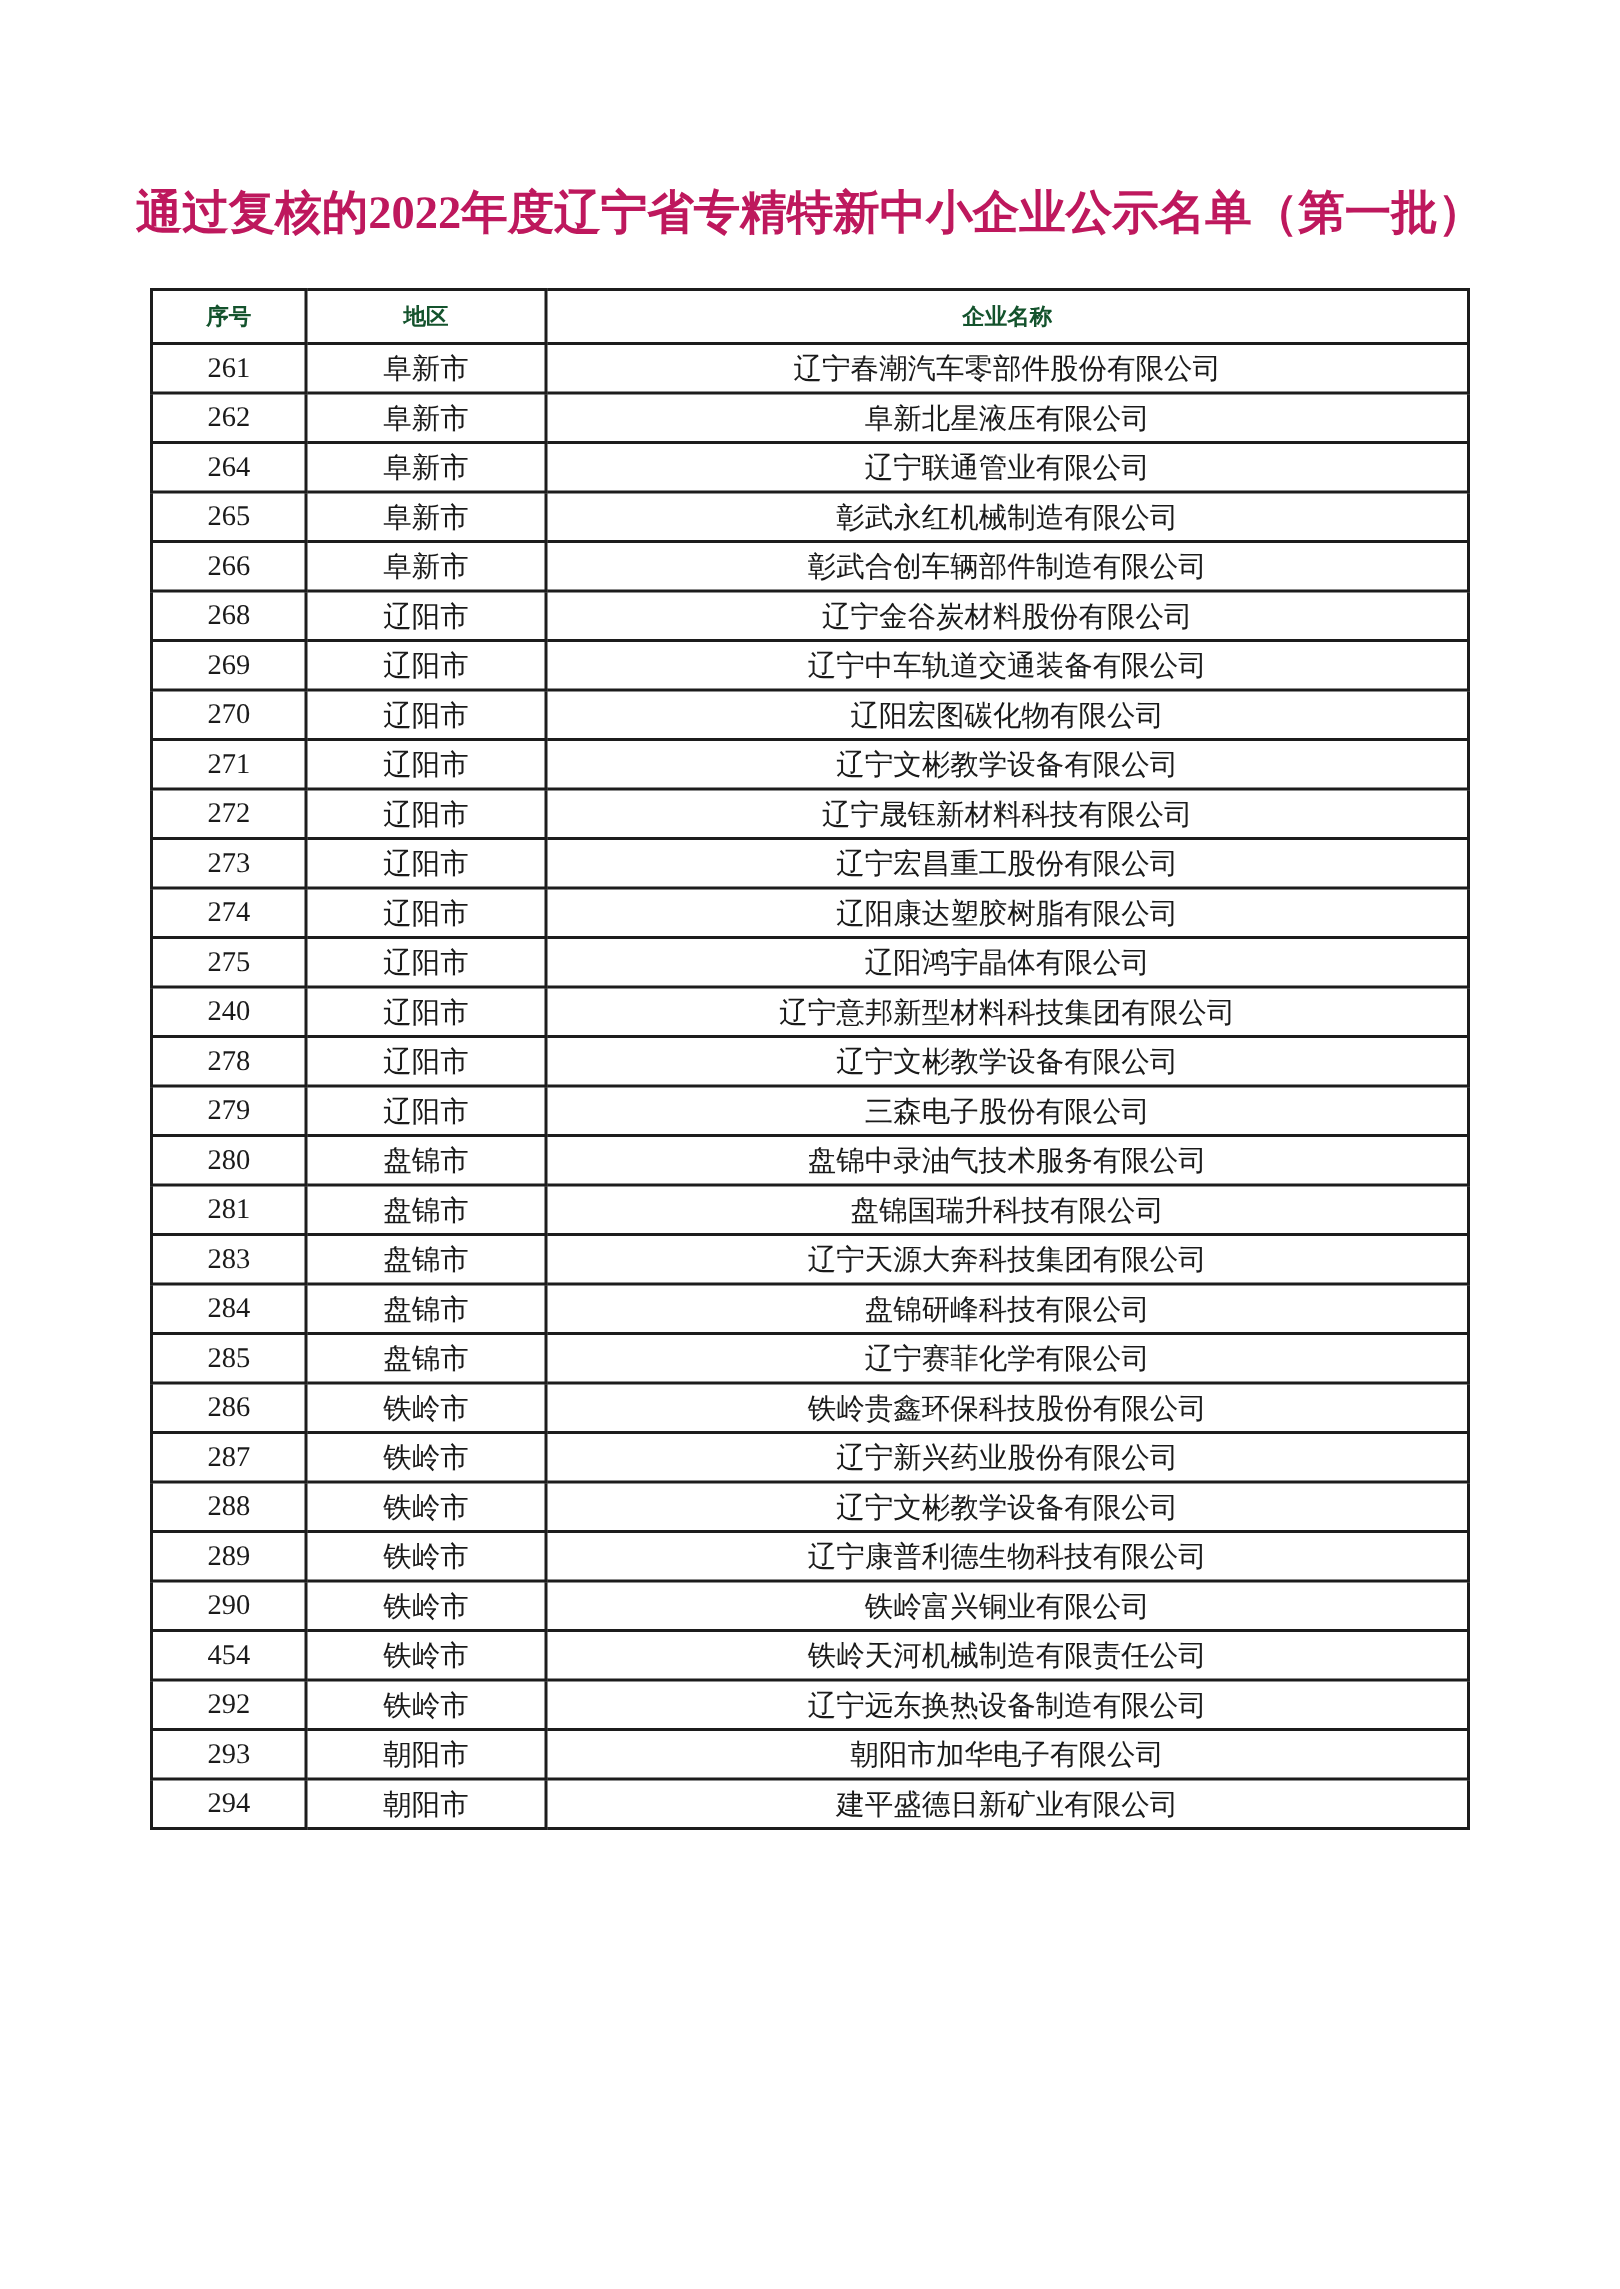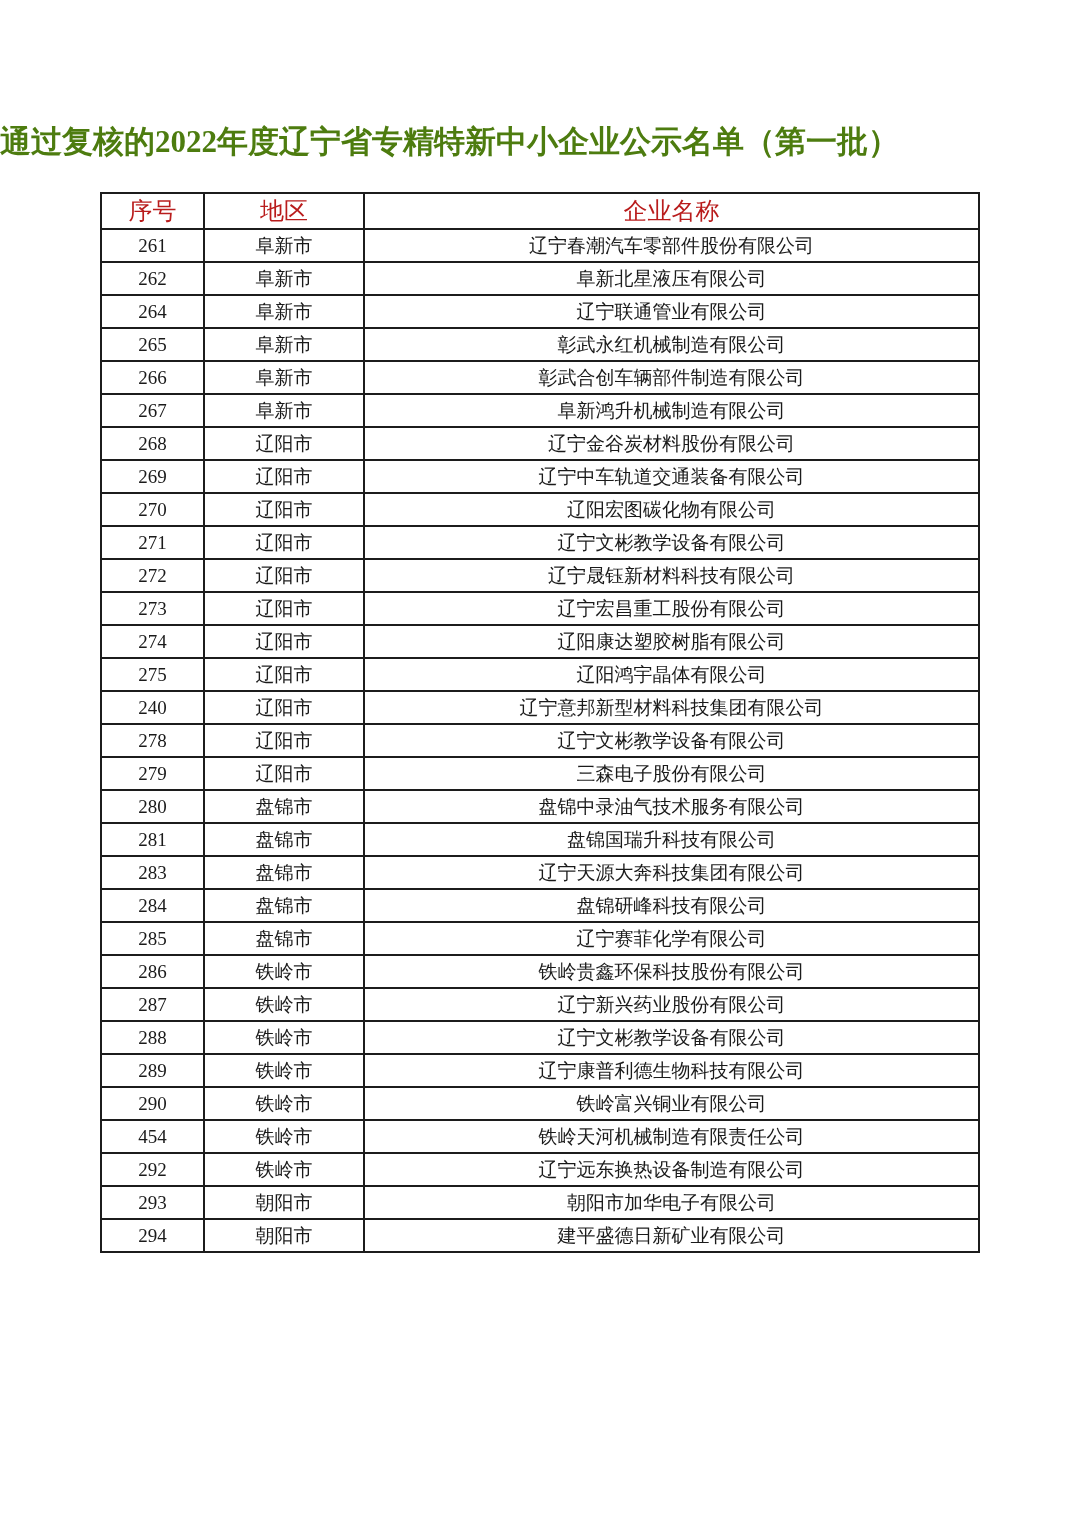--- a/index.html
+++ b/index.html
@@ -14,25 +14,25 @@
     background: #ffffff;
     font-family: "Liberation Serif", "DejaVu Serif", serif;
     color: #161616;
     overflow: hidden;
   }
   .doc-title {
     position: absolute;
     top: 121px;
     left: 0;
     width: 100%;
-    text-align: left;
+    text-align: center;
     font-size: 31px;
     font-weight: bold;
     letter-spacing: 0px;
-    color: #4d7c0f;
+    color: #be185d;
     white-space: nowrap;
   }
   table.list-table {
     position: absolute;
     left: 100px;
     top: 192px;
     width: 878px;
     border-collapse: collapse;
     table-layout: fixed;
   }
@@ -40,23 +40,23 @@
   table.list-table td {
     border: 2px solid #1c1c1c;
     text-align: center;
     vertical-align: middle;
     padding: 0;
     overflow: hidden;
     white-space: nowrap;
   }
   table.list-table th {
     height: 34px;
-    font-size: 24px;
-    font-weight: normal;
-    color: #b91c1c;
+    font-size: 15px;
+    font-weight: bold;
+    color: #14532d;
   }
   table.list-table td {
     height: 31px;
     font-size: 19px;
     font-weight: normal;
     color: #1a1a1a;
   }
   col.c-no  { width: 103px; }
   col.c-reg { width: 160px; }
   col.c-com { width: 615px; }
@@ -102,25 +102,20 @@
           <td>265</td>
           <td>阜新市</td>
           <td>彰武永红机械制造有限公司</td>
         </tr>
         <tr>
           <td>266</td>
           <td>阜新市</td>
           <td>彰武合创车辆部件制造有限公司</td>
         </tr>
         <tr>
-          <td>267</td>
-          <td>阜新市</td>
-          <td>阜新鸿升机械制造有限公司</td>
-        </tr>
-        <tr>
           <td>268</td>
           <td>辽阳市</td>
           <td>辽宁金谷炭材料股份有限公司</td>
         </tr>
         <tr>
           <td>269</td>
           <td>辽阳市</td>
           <td>辽宁中车轨道交通装备有限公司</td>
         </tr>
         <tr>

